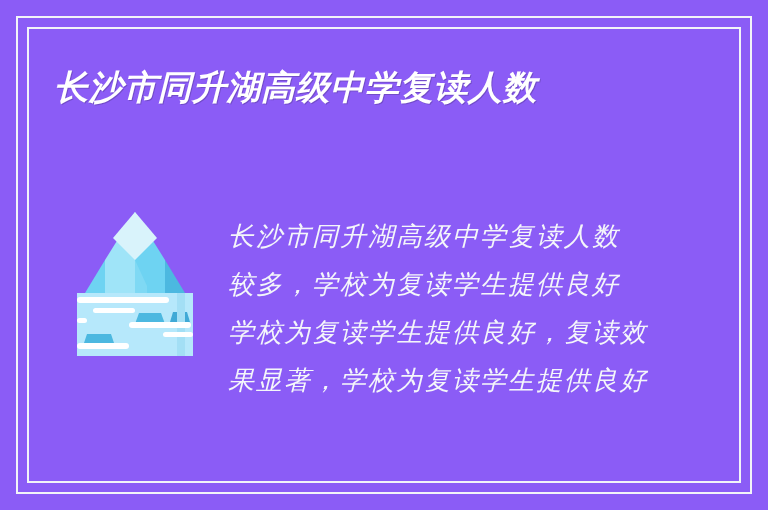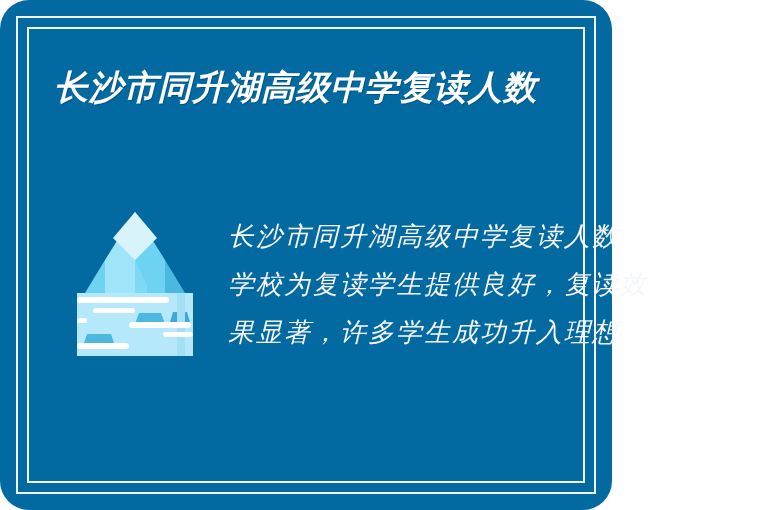--- a/index.html
+++ b/index.html
@@ -7,25 +7,24 @@
     padding: 0;
   }
   body {
     width: 768px;
     height: 510px;
     overflow: hidden;
     font-family: "Liberation Sans", sans-serif;
   }
   #card {
     position: relative;
-    width: 612px;
+    width: 768px;
     height: 510px;
-    background: #0369a1;
+    background: #8b5cf6;
     box-sizing: border-box;
-    border-radius: 29px;
   }
   
   .frame-outer {
     position: absolute;
     left: 16px;
     top: 16px;
     right: 16px;
     bottom: 16px;
     border: 2px solid #f2f4f8;
     box-sizing: border-box;
@@ -125,17 +124,18 @@
       <rect x="36" y="110" width="22" height="5" rx="2.5" fill="#ffffff"></rect>
       <rect x="52" y="124" width="62" height="6" rx="3" fill="#ffffff"></rect>
       <rect x="86" y="134" width="30" height="5" rx="2.5" fill="#ffffff"></rect>
       <rect x="0" y="145" width="52" height="6" rx="3" fill="#ffffff"></rect>
       <rect x="0" y="120" width="10" height="5" rx="2.5" fill="#ffffff"></rect>
     </svg>
   </div>
 
   <div id="body-text">
     <span class="body-line">长沙市同升湖高级中学复读人数</span>
+    <span class="body-line">较多，学校为复读学生提供良好</span>
     <span class="body-line">学校为复读学生提供良好，复读效</span>
-    <span class="body-line">果显著，许多学生成功升入理想</span>
+    <span class="body-line">果显著，学校为复读学生提供良好</span>
   </div>
 
 </div>
 
 </body></html>

